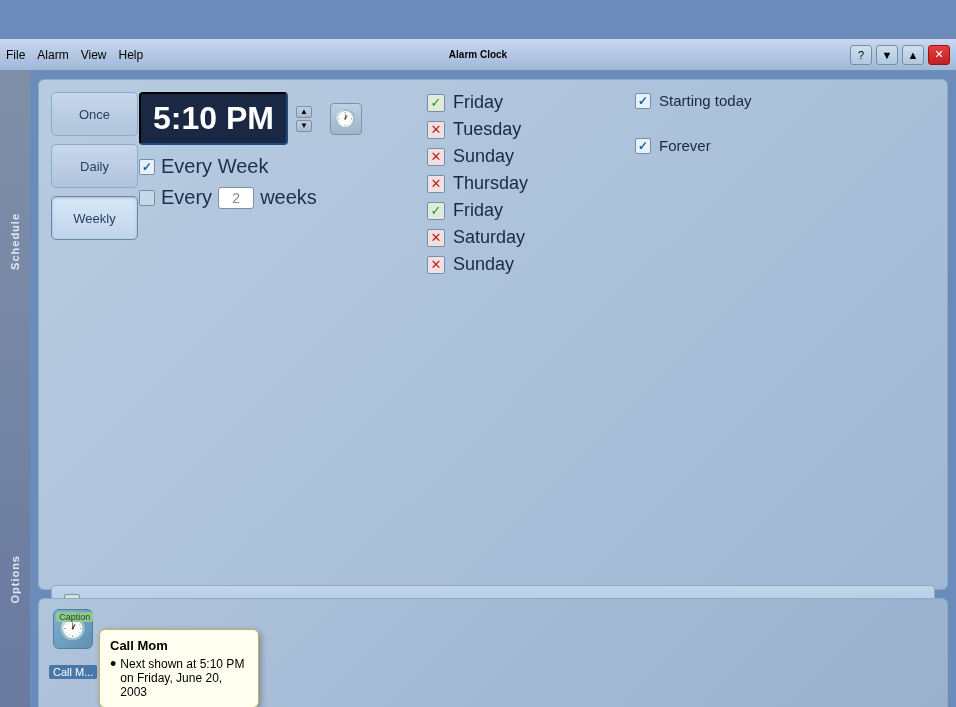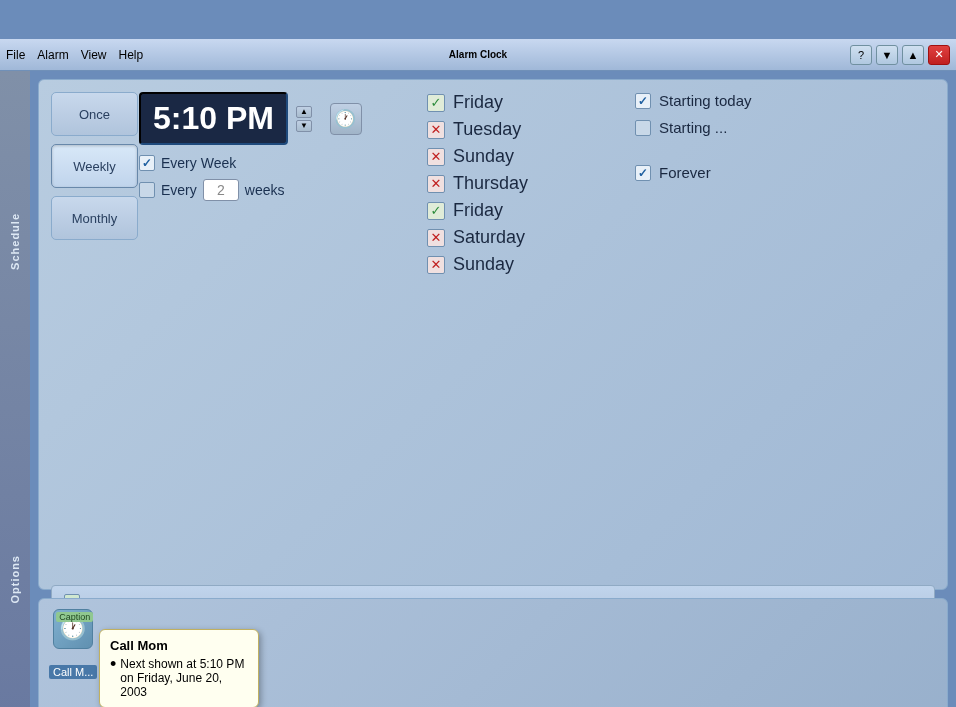--- a/index.html
+++ b/index.html
@@ -200,21 +200,21 @@
     }
     .cb-box.unchecked {
       background: #c8d8e8;
     }
     .check-mark {
       color: #2060a0;
       font-size: 12px;
       font-weight: bold;
     }
     .cb-label {
-      font-size: 14px;
+      font-size: 20px;
       font-weight: 500;
       color: #1a3050;
     }
     .number-input {
       width: 36px;
       height: 22px;
       background: white;
       border: 1px solid #8090a8;
       border-radius: 3px;
       text-align: center;
@@ -433,22 +433,22 @@
     <span class="panel-tab">Options</span>
   </div>
 
   <div class="content-area">
 
     <div class="schedule-panel">
       <div class="schedule-inner">
 
         <div class="schedule-buttons">
           <button class="sched-btn">Once</button>
+          <button class="sched-btn">Daily</button>
           <button class="sched-btn active">Weekly</button>
-          <button class="sched-btn">Monthly</button>
         </div>
 
         <div class="schedule-center">
 
           <div class="time-row">
             <div class="time-display">5:10 PM</div>
             <div class="time-spinners">
               <div class="spin-btn">▲</div>
               <div class="spin-btn">▼</div>
             </div>
@@ -517,24 +517,20 @@
           </div>
         </div>
 
         <div class="right-column">
           <div class="start-end-item">
             <div class="cb-box checked">
               <span class="check-mark">✓</span>
             </div>
             <span class="start-end-label">Starting today</span>
           </div>
-          <div class="start-end-item">
-            <div class="cb-box unchecked"></div>
-            <span class="start-end-label">Starting ...</span>
-          </div>
           <div style="height:8px;"></div>
           <div class="start-end-item">
             <div class="cb-box checked">
               <span class="check-mark">✓</span>
             </div>
             <span class="start-end-label">Forever</span>
           </div>
         </div>
 
       </div>

